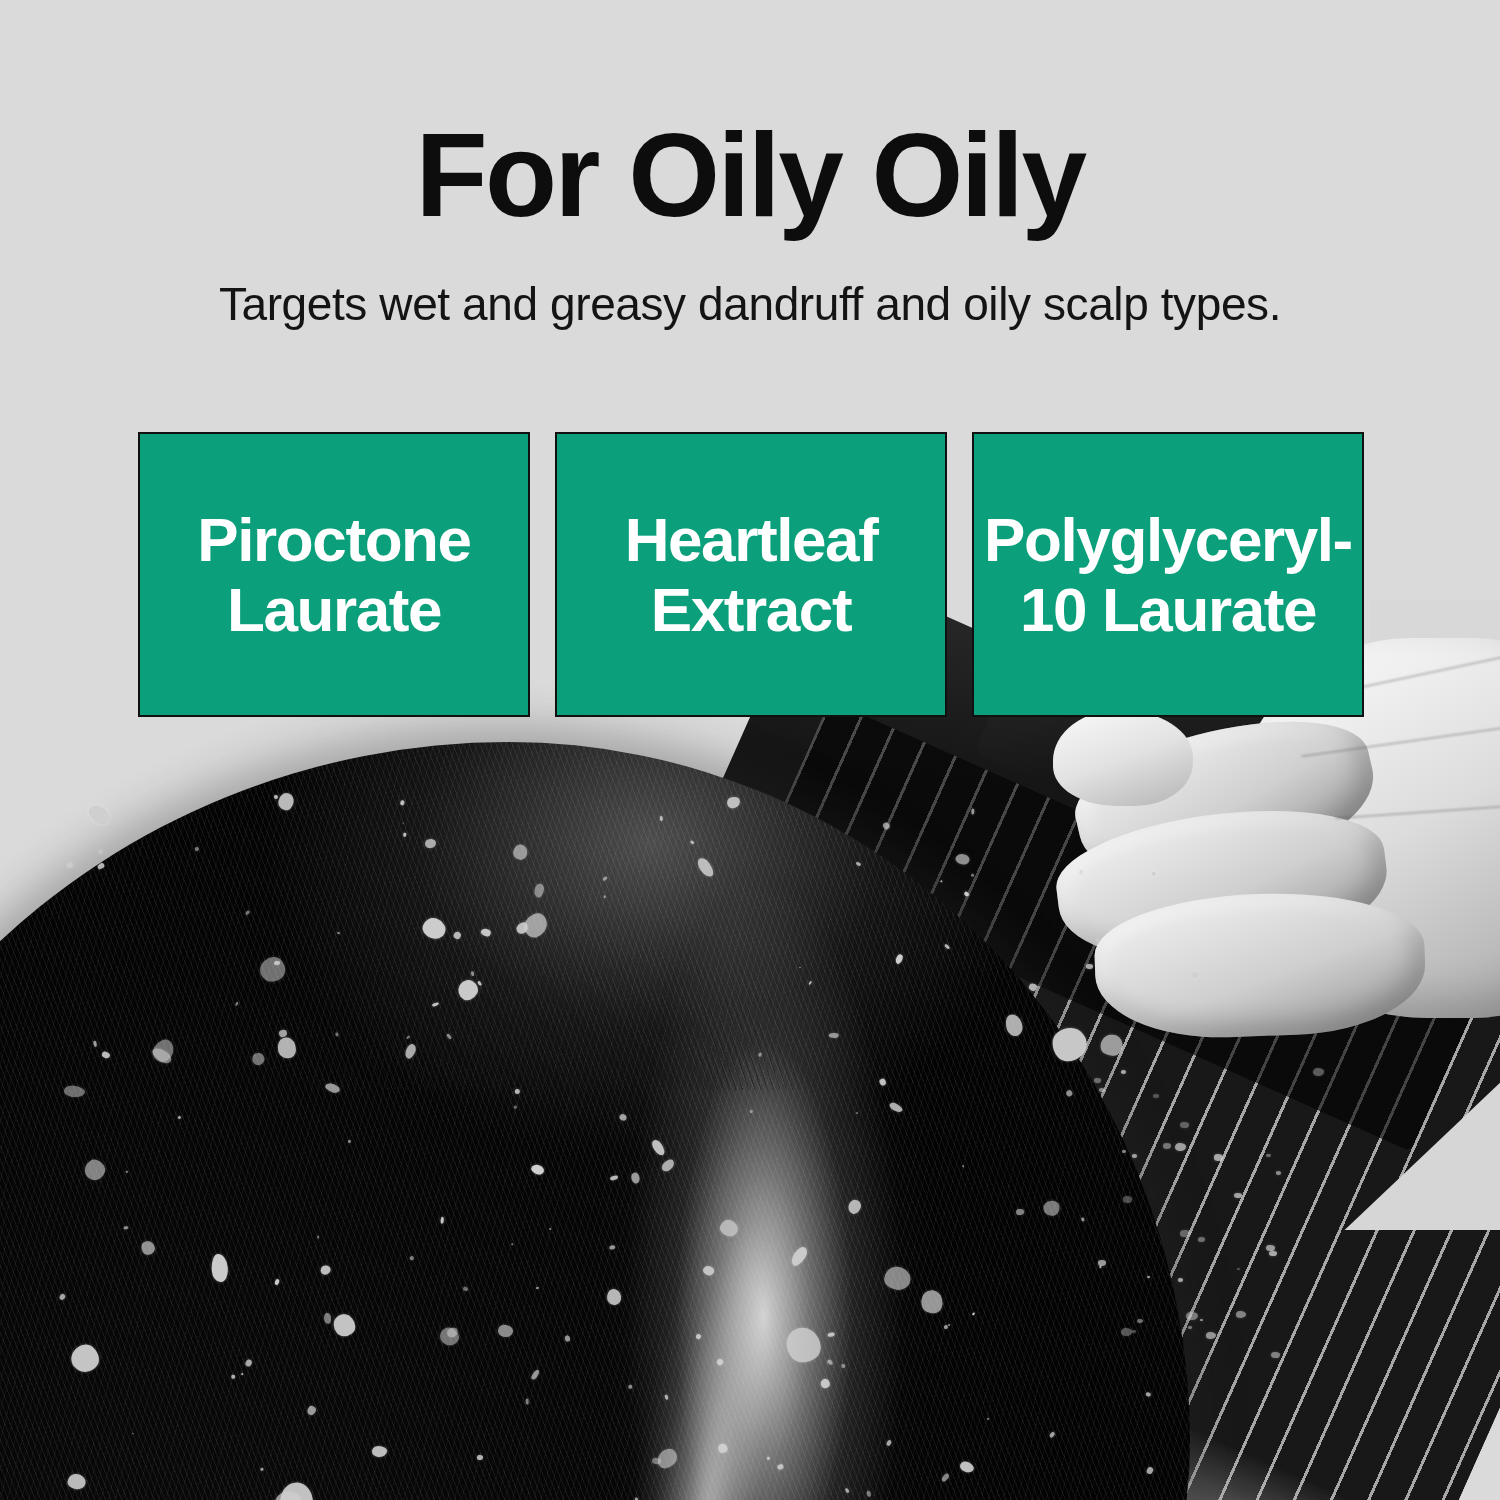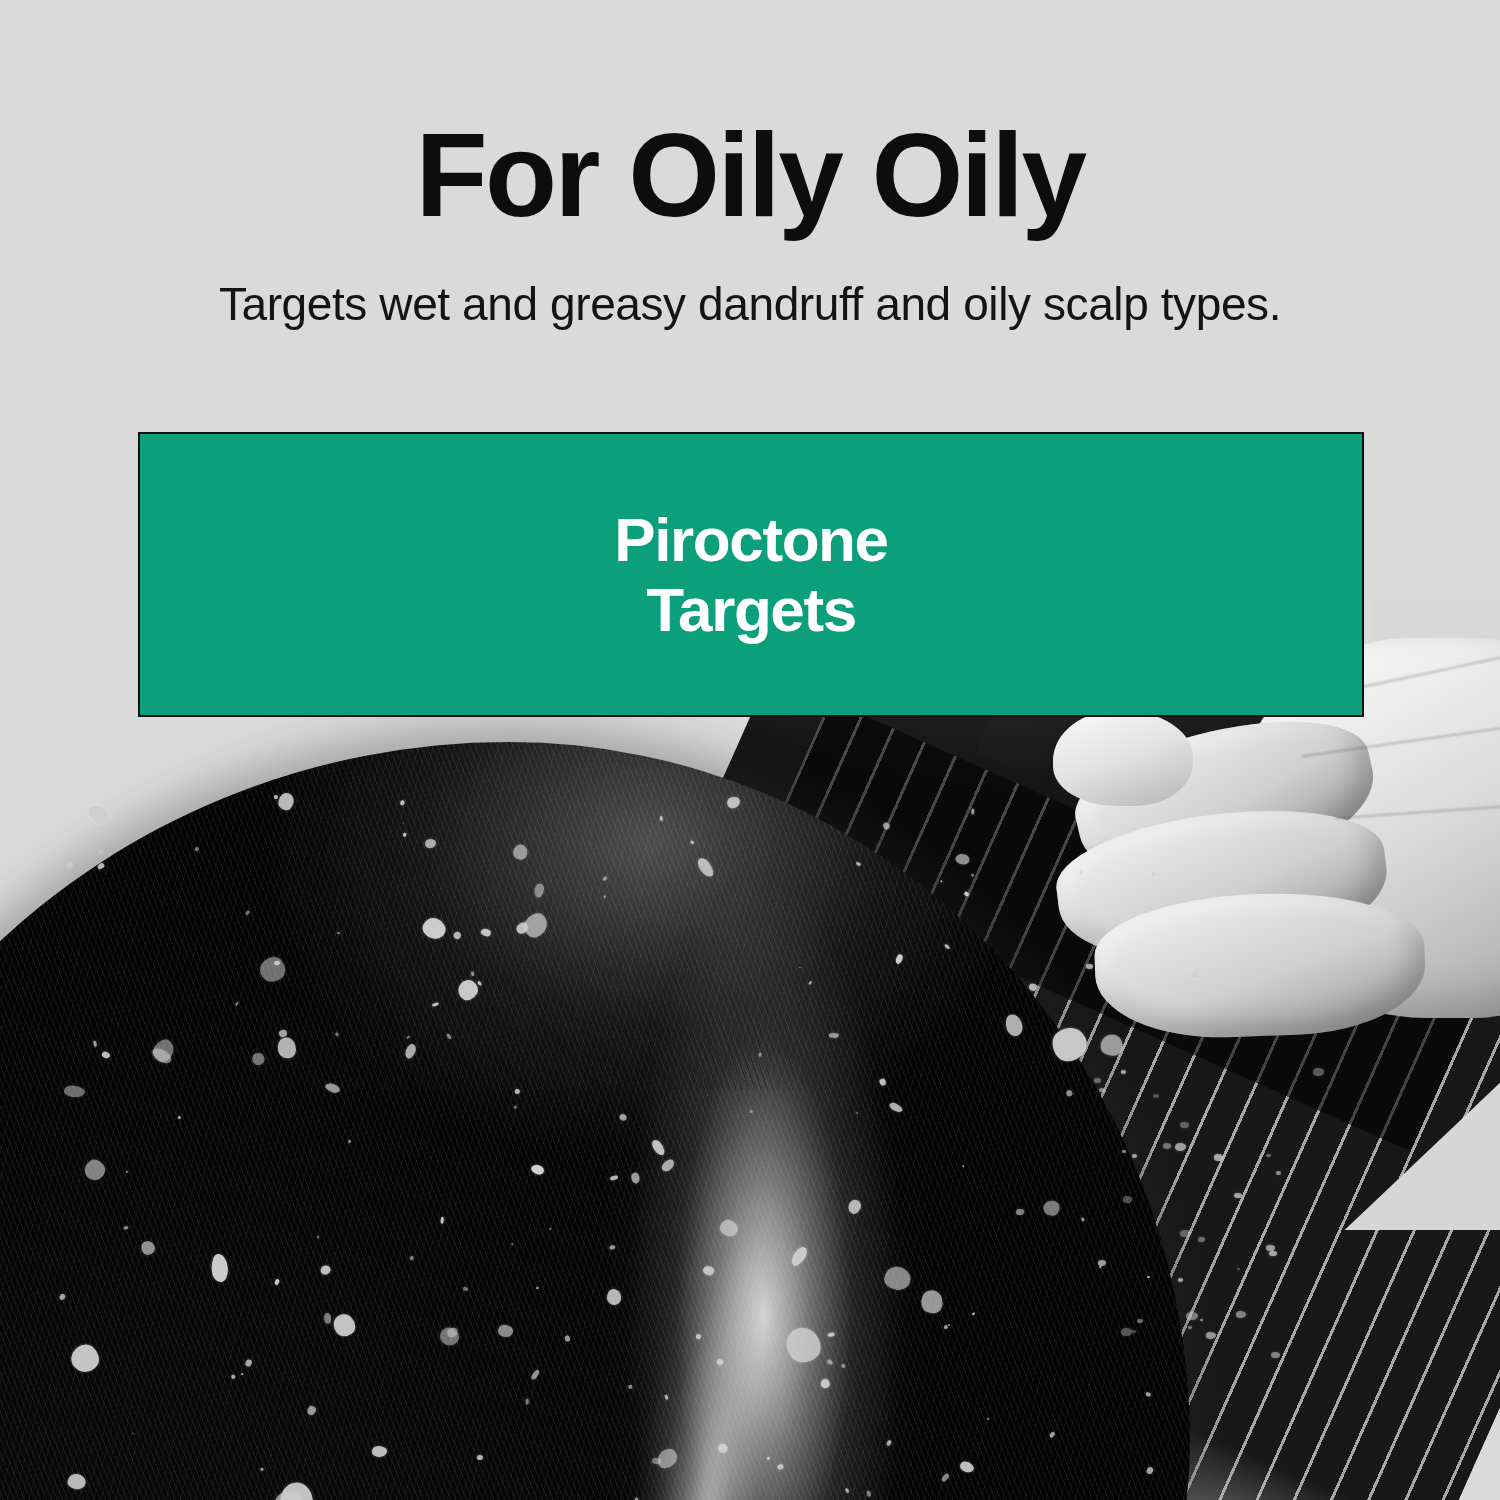--- a/index.html
+++ b/index.html
@@ -508,18 +508,26 @@
       </div>
   </div>
 
   <div class="content">
     <div class="headline">For Oily Oily</div>
     <div class="subtitle">Targets wet and greasy dandruff and oily scalp types.</div>
 
     <div class="cards">
       <div class="card">
         <span class="card-label">Piroctone
-Targets</span>
+Laurate</span>
+      </div>
+      <div class="card">
+        <span class="card-label">Heartleaf
+Extract</span>
+      </div>
+      <div class="card">
+        <span class="card-label">Polyglyceryl-
+10 Laurate</span>
       </div>
     </div>
   </div>
 
 </div>
 
 </body></html>

